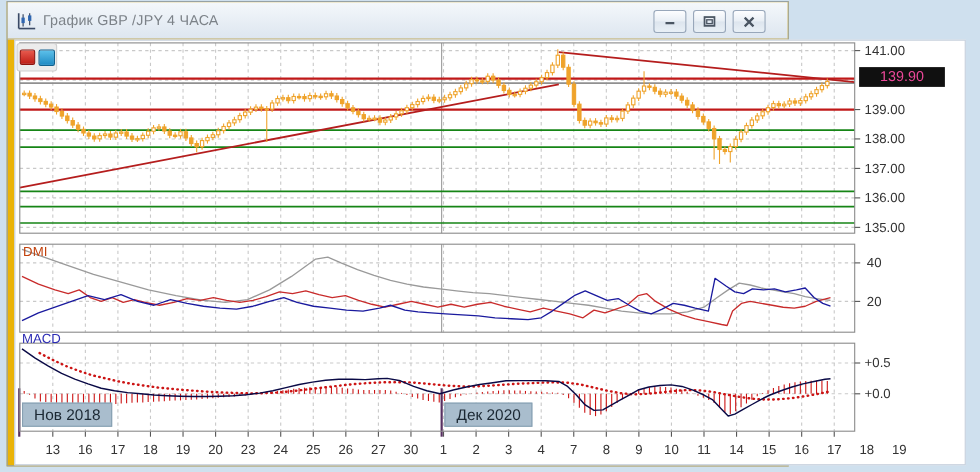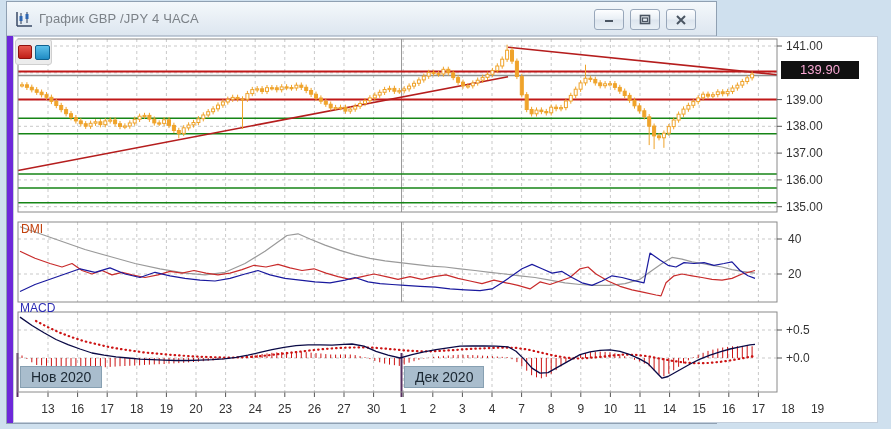--- a/index.html
+++ b/index.html
@@ -1,18 +1,18 @@
 <!DOCTYPE html>
 <html><head>
 <meta charset="utf-8">
 <style>
   html,body{margin:0;padding:0;width:891px;height:429px;overflow:hidden;
     background:#cfe0ee;font-family:"Liberation Sans",sans-serif;}
   .window{position:absolute;left:6px;top:1px;width:711px;height:423px;
-    background:#6d28d9;border:1px solid #8fa0b2;box-sizing:border-box;}
+    background:#eab308;border:1px solid #8fa0b2;box-sizing:border-box;}
   .titlebar{position:absolute;left:0;top:0;right:0;height:33px;
     background:linear-gradient(#f4f8fb,#e6edf4 60%,#dde6f0);
     border-bottom:1px solid #b9c4d2;display:flex;align-items:center;}
   .title-icon{margin-left:8px;width:18px;height:16px;}
   .title-text{margin-left:6px;font-size:13px;color:#7c8288;letter-spacing:.2px;}
   .winbtns{position:absolute;right:20px;top:7px;display:flex;gap:6px;}
   .winbtn{width:28px;height:19px;border:1px solid #98a7ba;border-radius:3px;
     background:linear-gradient(#fdfeff,#e9eff5 48%,#dde5ee 52%,#e9f0f6);
     display:flex;align-items:center;justify-content:center;cursor:default;}
   .client{position:absolute;left:6px;top:34px;width:865px;height:387px;
@@ -24,21 +24,21 @@
   .sq{width:12px;height:12px;border-radius:2px;}
   .sq-red{background:linear-gradient(#e75a4e,#c01f17);border:1px solid #8e120d;}
   .sq-blue{width:13px;height:13px;background:linear-gradient(#5cc0ea,#1f8bc4);border:1px solid #10618f;}
   .panel-label{position:absolute;font-size:12px;}
   .dmi-label{left:21px;top:222px;color:#c2410c;}
   .macd-label{left:20px;top:301px;color:#2b2bb4;}
   .month-box{position:absolute;top:366px;height:20px;line-height:20px;
     background:#a9bdcd;border:1px solid #87a0b2;color:#1b2833;
     font-size:14px;padding:0 10px;white-space:nowrap;}
   .price-tag{position:absolute;left:781px;top:61px;width:78px;height:18px;
-    background:#101010;color:#f9a8d4;font-size:13px;line-height:18px;
+    background:#101010;color:#ec4899;font-size:13px;line-height:18px;
     text-align:center;}
 </style>
 </head>
 <body>
 
 <div class="window">
   <div class="titlebar">
     <svg class="title-icon" viewBox="0 0 18 16">
       <line x1="2" y1="1" x2="2" y2="15" stroke="#3a4a66" stroke-width="1.5"></line>
       <line x1="2" y1="15" x2="17" y2="15" stroke="#3a4a66" stroke-width="1.5"></line>
@@ -704,16 +704,16 @@
   </svg>
 
 <div class="trade-chip">
   <div class="sq sq-red"></div>
   <div class="sq sq-blue"></div>
 </div>
 
 <div class="panel-label dmi-label">DMI</div>
 <div class="panel-label macd-label">MACD</div>
 
-<div class="month-box" id="month-0" style="left: 20px;">Нов 2020</div>
+<div class="month-box" id="month-0" style="left: 20px;">Нов 2018</div>
 <div class="month-box" id="month-1" style="left: 404px;">Дек 2020</div>
 
 <div class="price-tag">139.90</div>
 
 </body></html>

